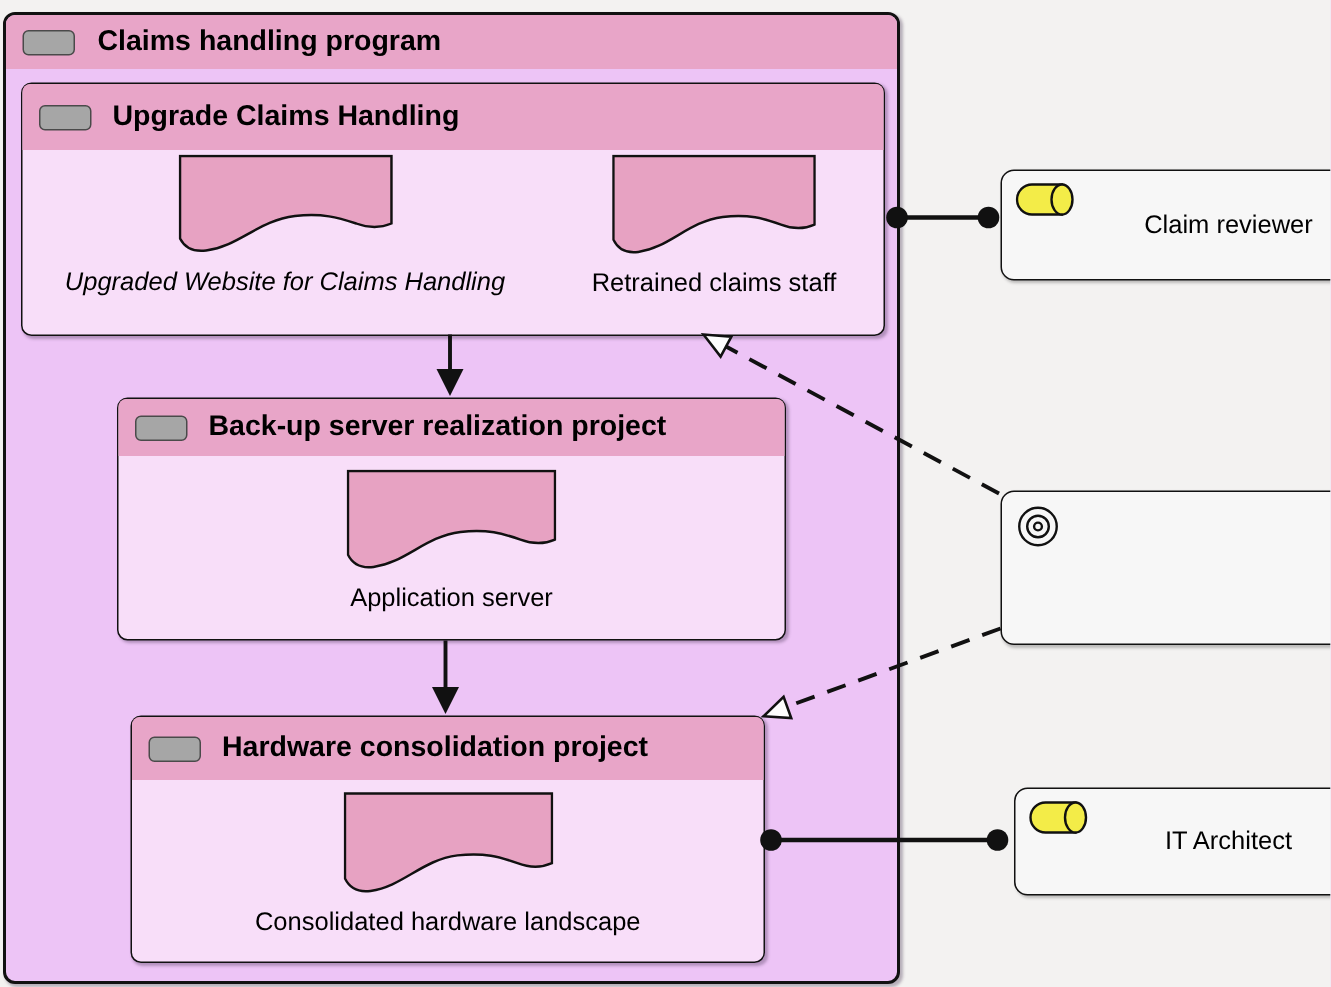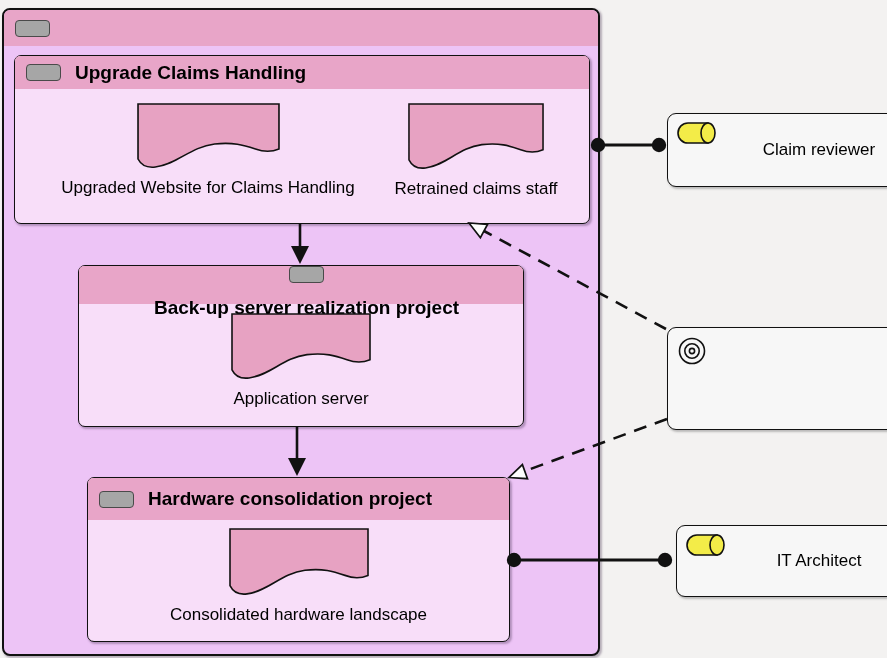--- a/index.html
+++ b/index.html
@@ -39,44 +39,45 @@
   .overlay{position:absolute;left:0;top:0;width:887px;height:658px;z-index:5;pointer-events:none;}
 </style>
 </head>
 <body>
 
 <div class="canvas">
 
   <div class="program">
     <div class="program-hdr">
       <span class="wp-icon"></span>
+      <span class="title">Claims handling program</span>
     </div>
   </div>
 
   <div class="pkg" style="left:14px;top:55px;width:574px;height:167px;">
-    <div class="pkg-hdr" style="height:33px;">
+    <div class="pkg-hdr" style="height:44px;">
       <span class="wp-icon"></span>
       <span class="title">Upgrade Claims Handling</span>
     </div>
-    <div class="deliv" style="left:28px;top:47px;width:330px;">
+    <div class="deliv" style="left:10px;top:47px;width:330px;font-style:italic;">
       <svg width="143" height="66" viewBox="0 0 140 66" preserveAspectRatio="none">
         <path d="M1,1 L139,1 L139,46 C132,49 124,49 116,46 C104,42 94,39 76,41 C52,44 40,61 18,64 C10,65 4,62 1,56 Z" fill="#e7a2c2" stroke="#111" stroke-width="1.6"></path>
       </svg>
       <div class="deliv-label">Upgraded Website for Claims Handling</div>
     </div>
     <div class="deliv" style="left:352px;top:47px;width:218px;">
       <svg width="136" height="67" viewBox="0 0 140 66" preserveAspectRatio="none">
         <path d="M1,1 L139,1 L139,46 C132,49 124,49 116,46 C104,42 94,39 76,41 C52,44 40,61 18,64 C10,65 4,62 1,56 Z" fill="#e7a2c2" stroke="#111" stroke-width="1.6"></path>
       </svg>
       <div class="deliv-label">Retrained claims staff</div>
     </div>
   </div>
 
   <div class="pkg" style="left:78px;top:265px;width:444px;height:160px;">
-    <div class="pkg-hdr" style="height:38px;flex-direction:column;">
+    <div class="pkg-hdr" style="height:38px;">
       <span class="wp-icon"></span>
       <span class="title">Back-up server realization project</span>
     </div>
     <div class="deliv" style="left:0;top:47px;width:100%;">
       <svg width="140" height="67" viewBox="0 0 140 66" preserveAspectRatio="none">
         <path d="M1,1 L139,1 L139,46 C132,49 124,49 116,46 C104,42 94,39 76,41 C52,44 40,61 18,64 C10,65 4,62 1,56 Z" fill="#e7a2c2" stroke="#111" stroke-width="1.6"></path>
       </svg>
       <div class="deliv-label">Application server</div>
     </div>
   </div>

